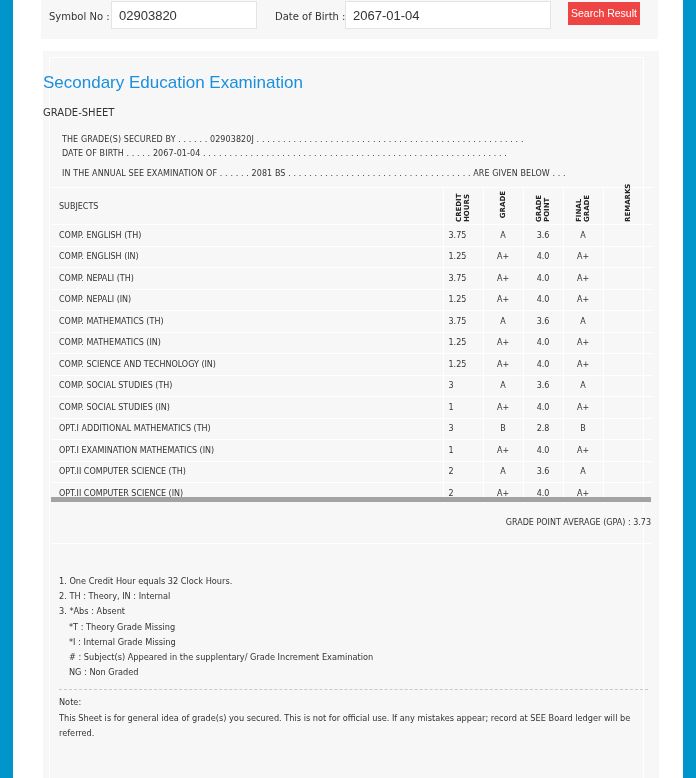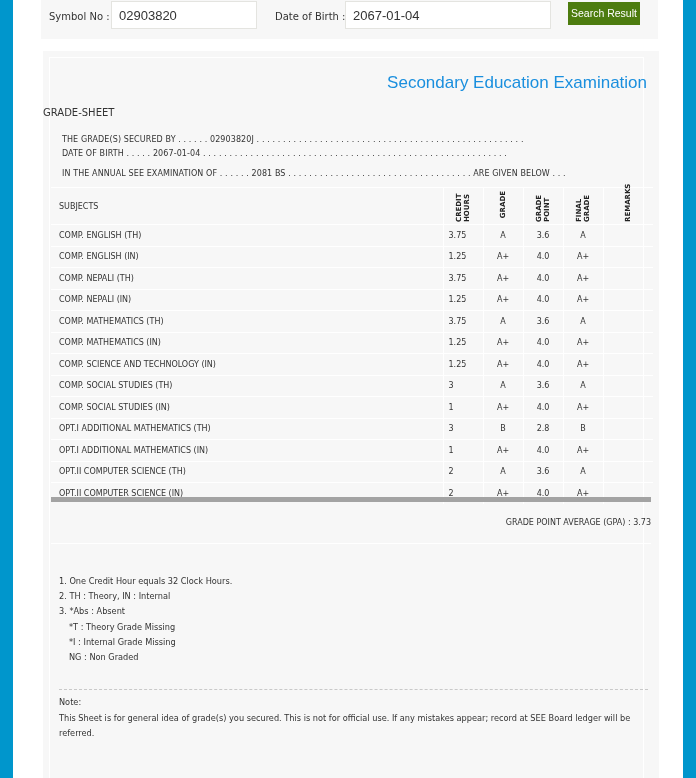--- a/index.html
+++ b/index.html
@@ -38,21 +38,21 @@
     font-size: 13px;
     color: #333;
     padding: 0 0 0 7px;
     line-height: 26px;
     outline: none;
   }
   .btn {
     position: absolute;
     left: 555px; top: 2px;
     width: 72px; height: 23px;
-    background: #4d7c0f;
+    background: #ef4444;
     color: #fff;
     font-family: "Liberation Sans", sans-serif;
     font-size: 10.5px;
     border: none;
     line-height: 23px;
     text-align: center;
     padding: 0;
     cursor: pointer;
   }
   .card {
@@ -65,21 +65,21 @@
     position: absolute;
     left: 6px; top: 6px;
     width: 593px; height: 721px;
     border: 1px solid #ffffff;
     border-bottom: none;
   }
   .title {
     position: absolute;
     left: 0; top: 22px;
     width: 604px;
-    text-align: right;
+    text-align: left;
     font-family: "Liberation Sans", sans-serif;
     font-size: 17px;
     color: #1a8fde;
   }
   .subtitle {
     position: absolute;
     left: 0; top: 56px;
     width: 604px;
     text-align: left;
     font-size: 10px;
@@ -286,21 +286,21 @@
           </tr>
           <tr>
             <td class="subj">OPT.I ADDITIONAL MATHEMATICS (TH)</td>
             <td class="num">3</td>
             <td class="ctr">B</td>
             <td class="ctr">2.8</td>
             <td class="ctr">B</td>
             <td class="ctr"></td>
           </tr>
           <tr>
-            <td class="subj">OPT.I ADDITIONAL MATHEMATICS (IN)</td>
+            <td class="subj">OPT.I EXAMINATION MATHEMATICS (IN)</td>
             <td class="num">1</td>
             <td class="ctr">A+</td>
             <td class="ctr">4.0</td>
             <td class="ctr">A+</td>
             <td class="ctr"></td>
           </tr>
           <tr>
             <td class="subj">OPT.II COMPUTER SCIENCE (TH)</td>
             <td class="num">2</td>
             <td class="ctr">A</td>
@@ -322,20 +322,21 @@
     <div class="gpa-row">
       <span class="gpa">GRADE POINT AVERAGE (GPA) : 3.73</span>
     </div>
 
     <div class="notes">
       <div>1. One Credit Hour equals 32 Clock Hours.</div>
       <div>2. TH : Theory, IN : Internal</div>
       <div>3. *Abs : Absent</div>
       <div class="ind">*T : Theory Grade Missing</div>
       <div class="ind">*I : Internal Grade Missing</div>
+      <div class="ind"># : Subject(s) Appeared in the supplentary/ Grade Increment Examination</div>
       <div class="ind">NG : Non Graded</div>
     </div>
 
     <div class="dash"></div>
     <div class="note-label">Note:</div>
     <div class="note-text">This Sheet is for general idea of grade(s) you secured. This is not for official use. If any mistakes appear; record at SEE Board ledger will be referred.</div>
   </div>
 </div>
 
 </body></html>

